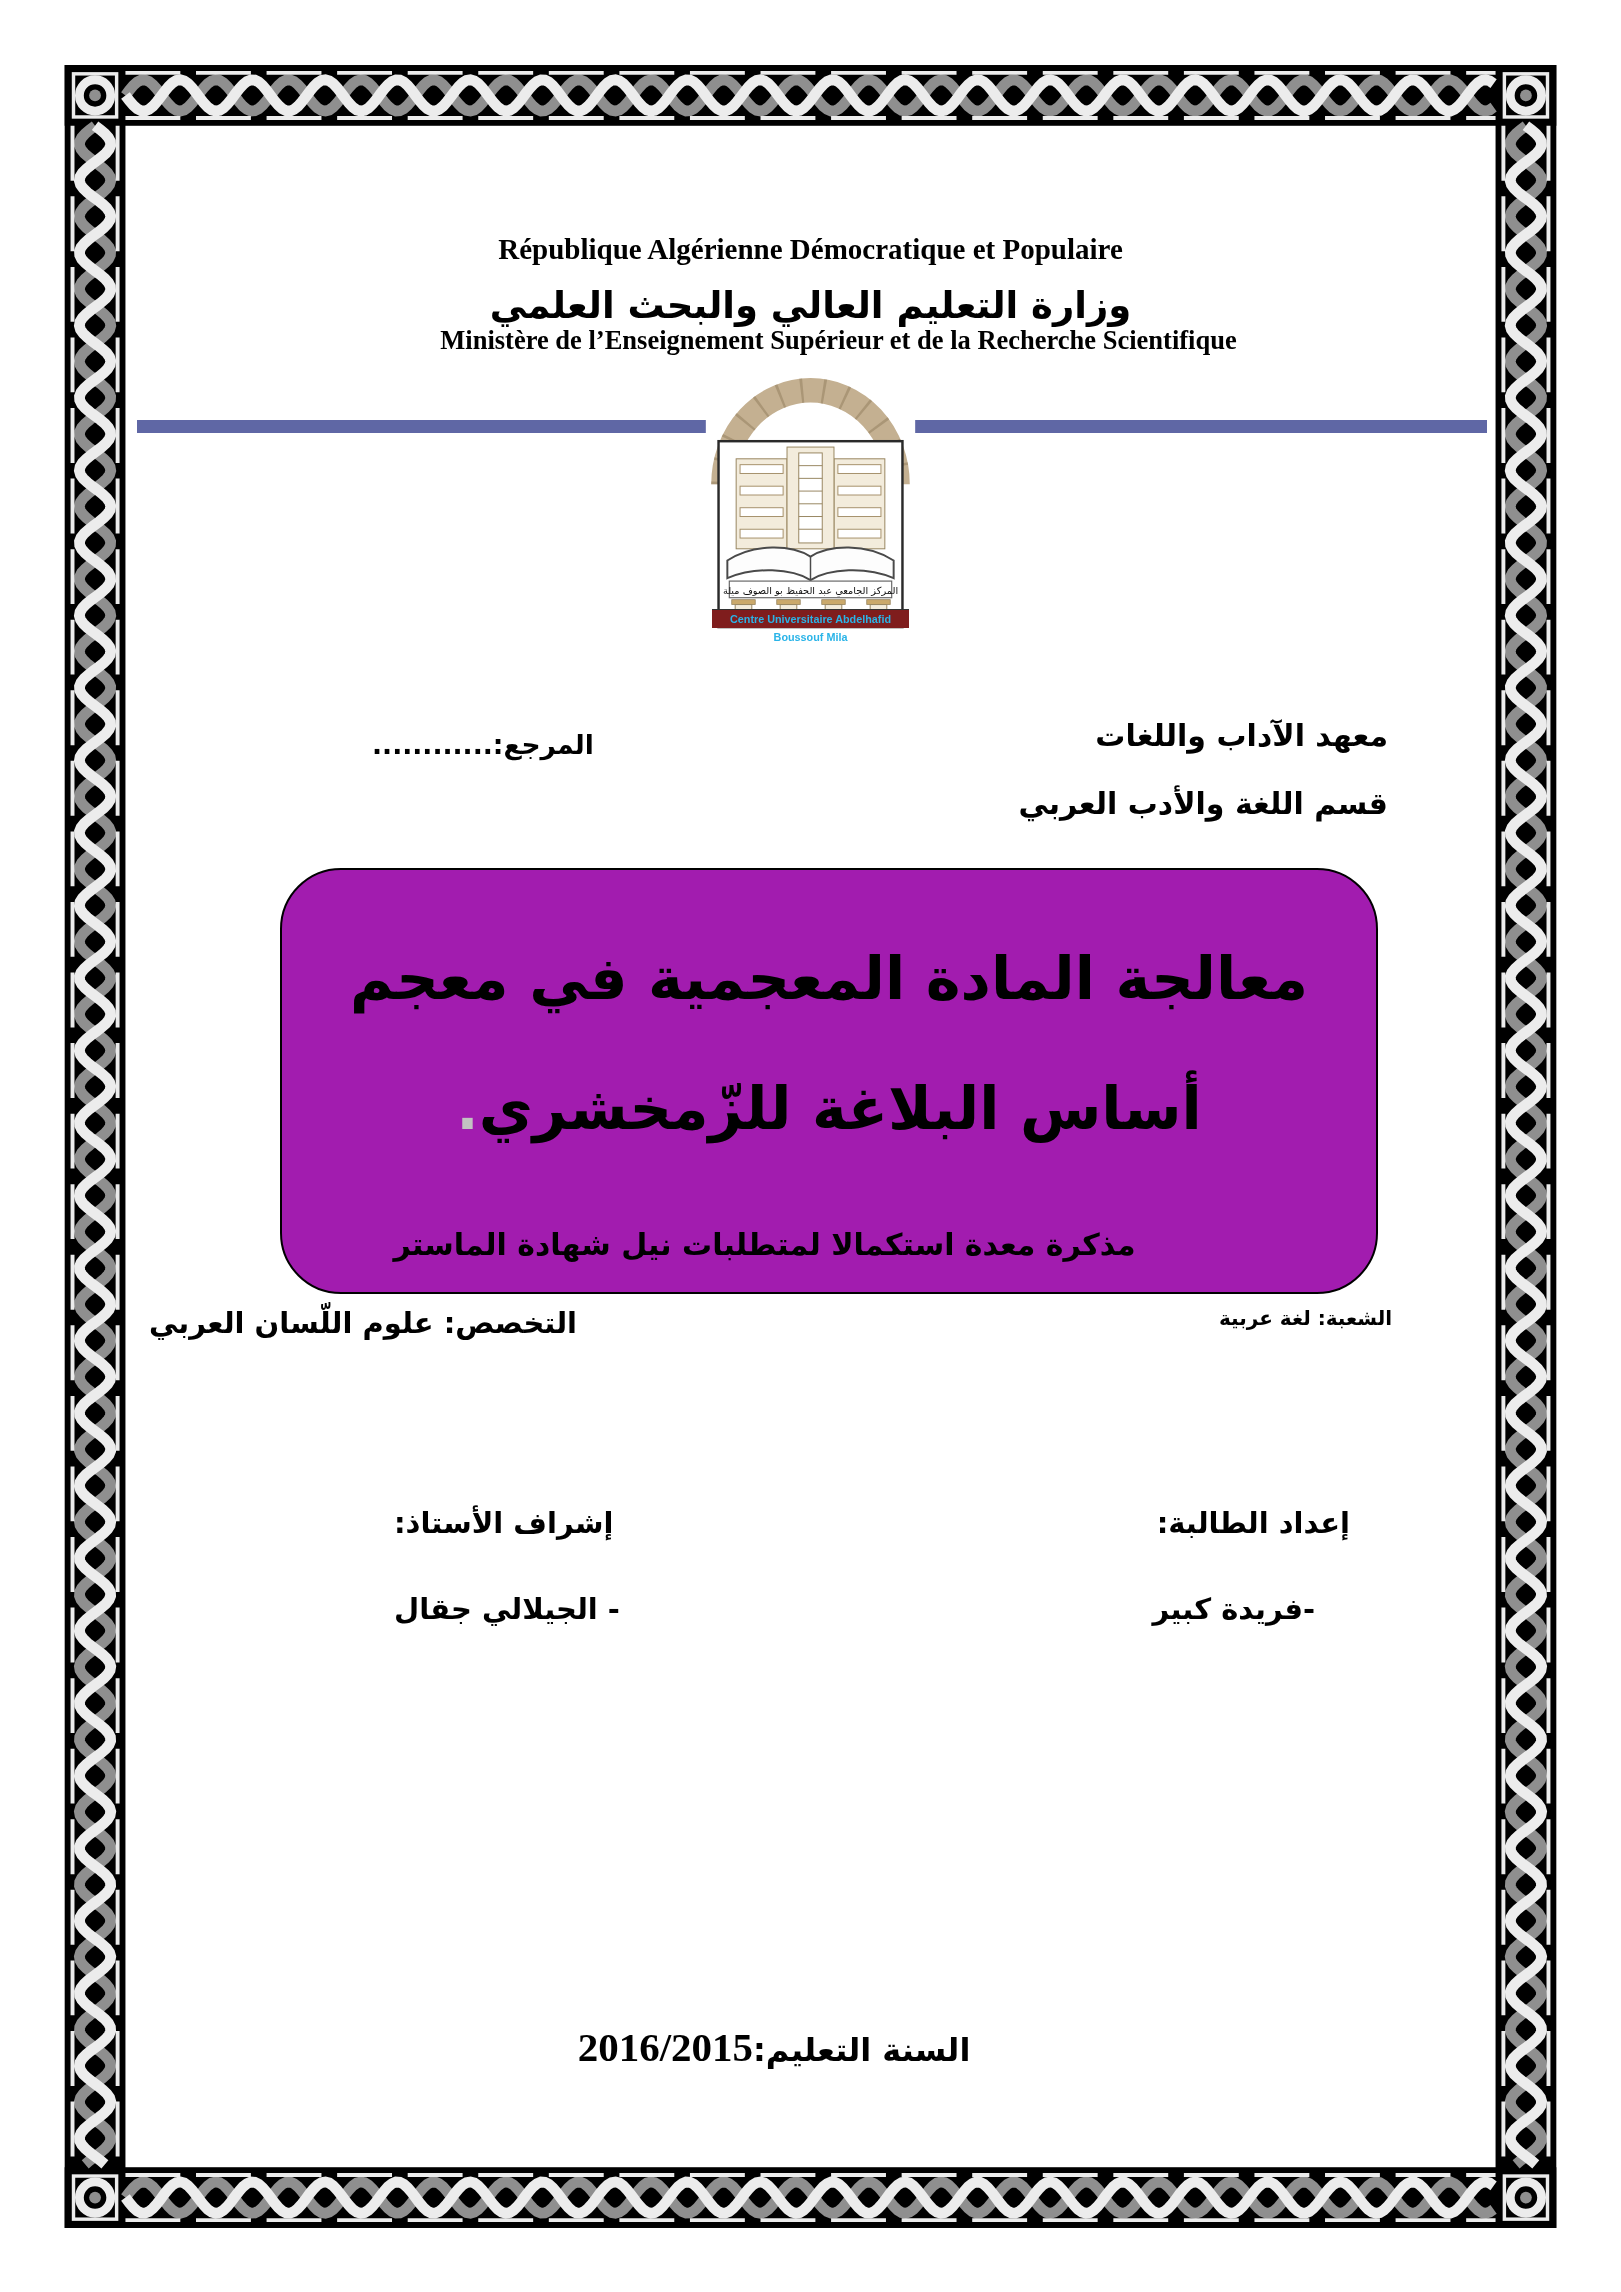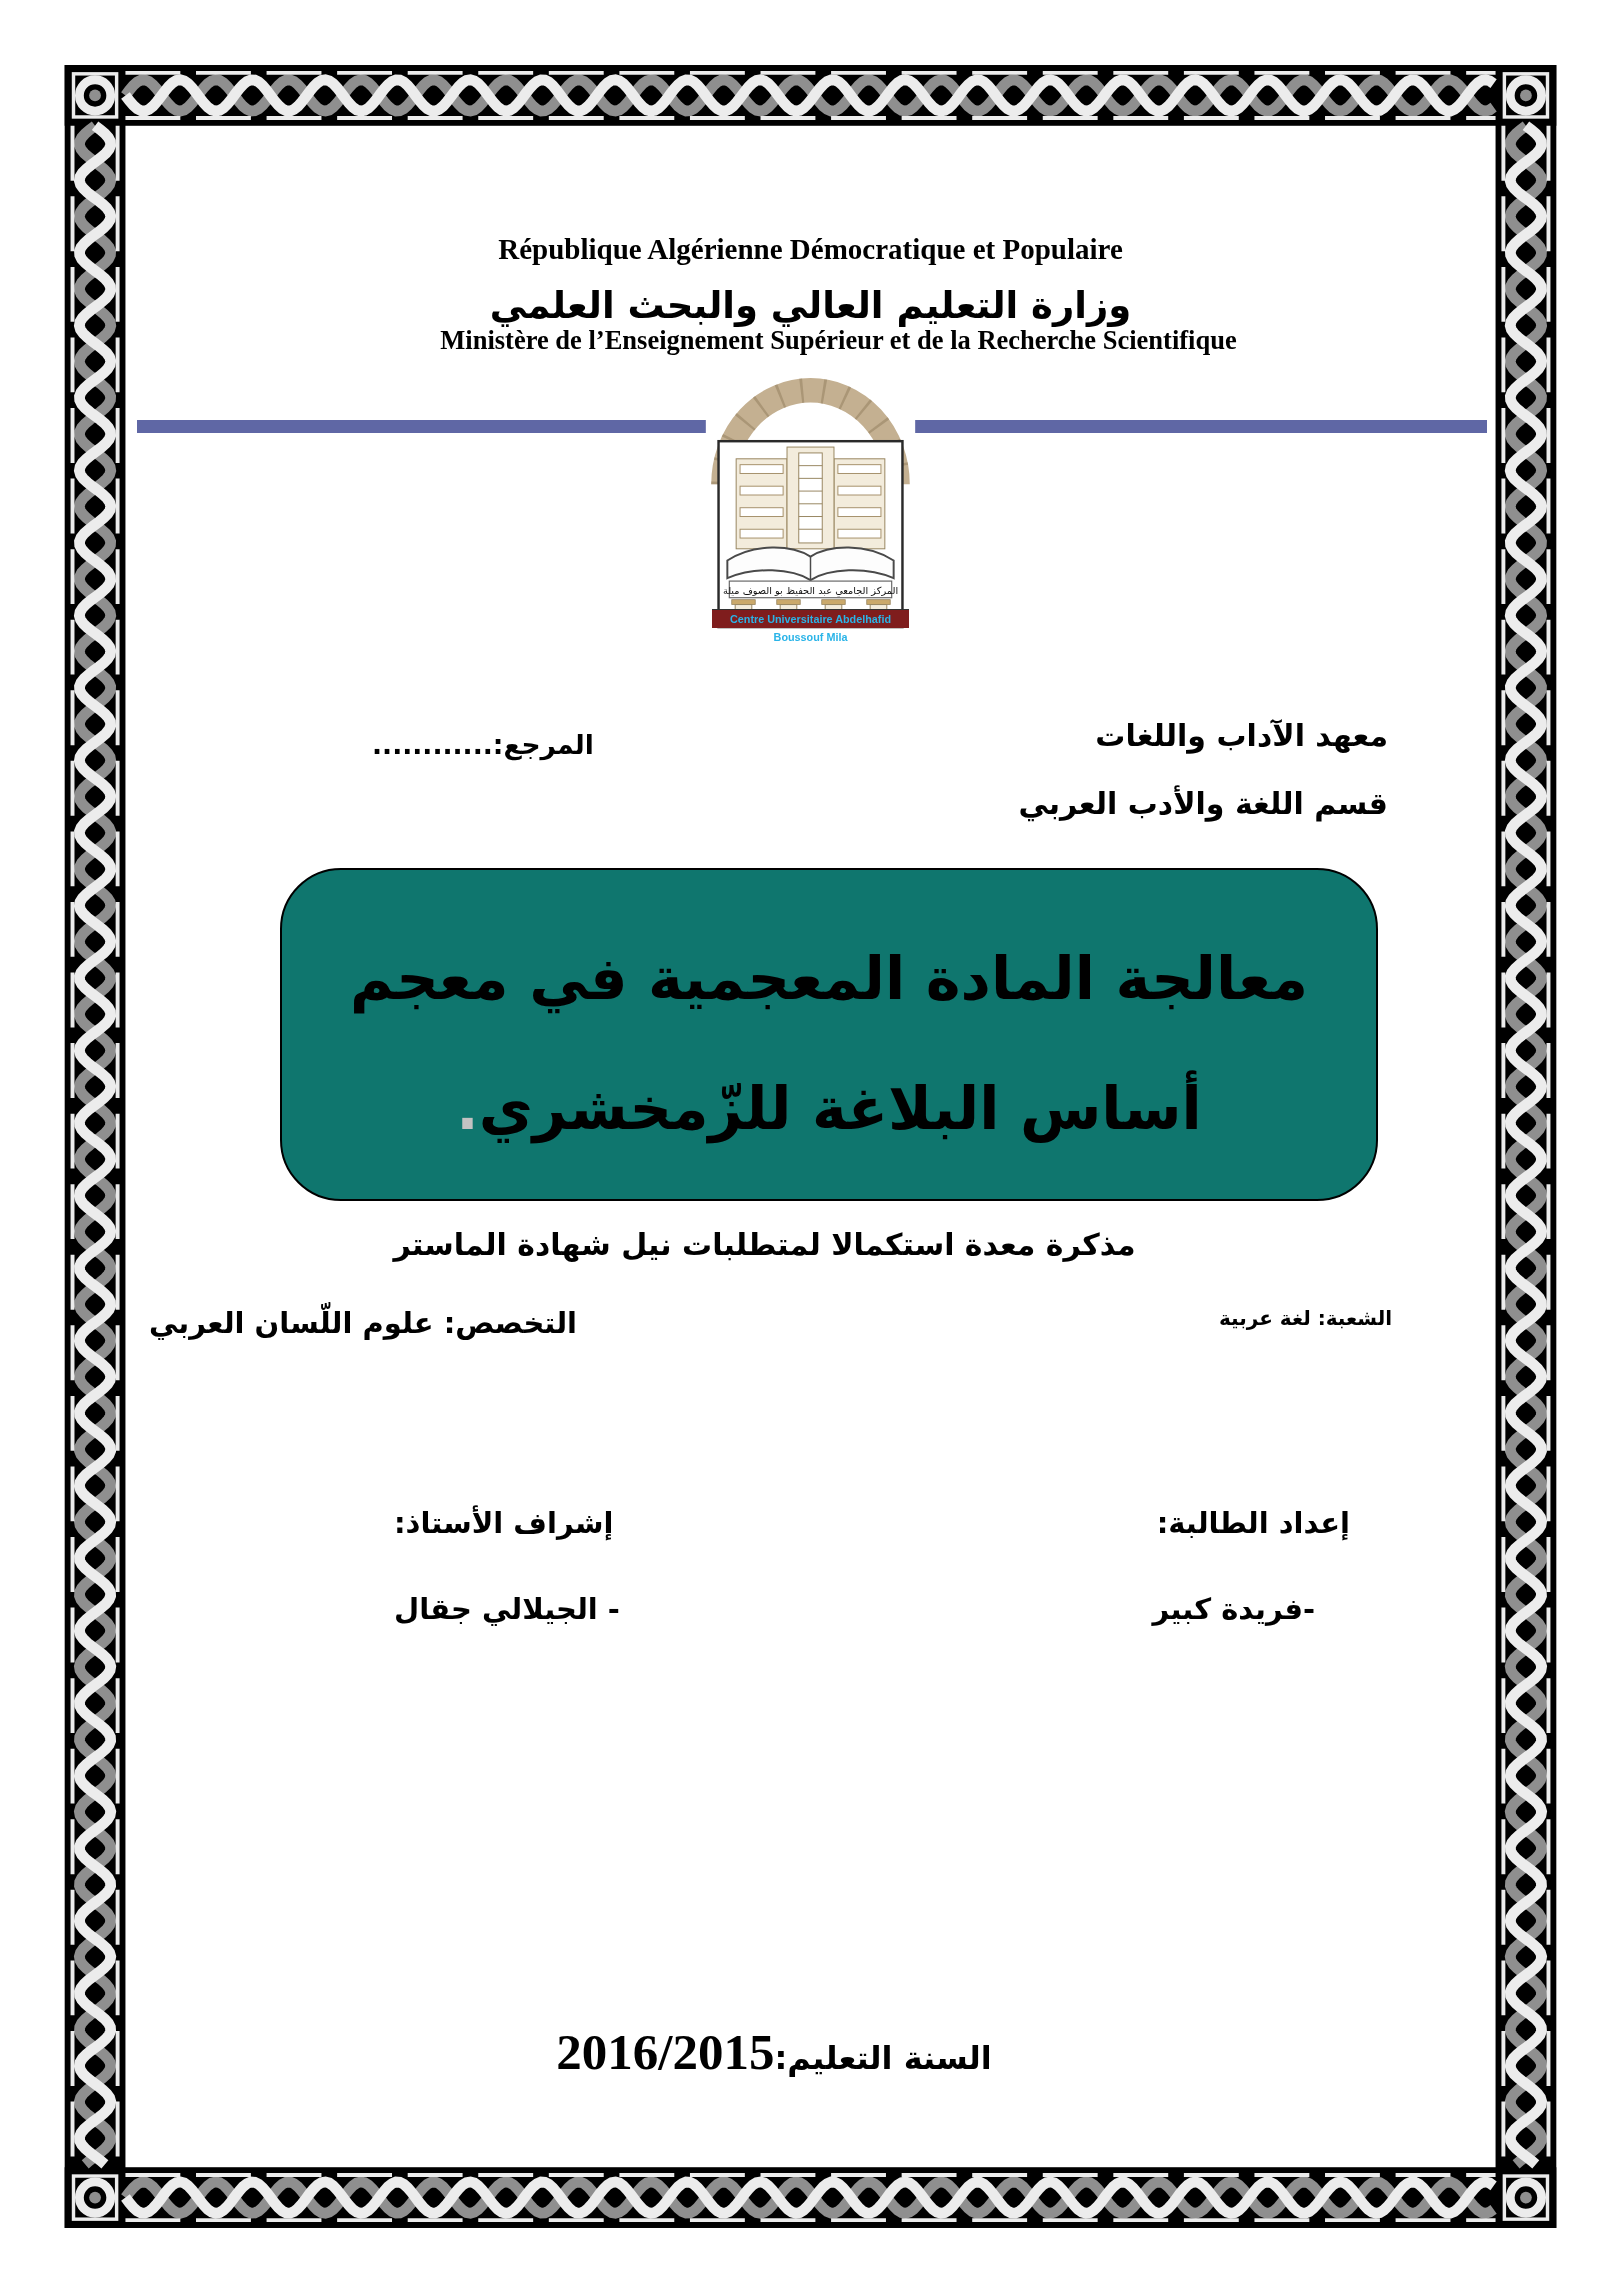--- a/index.html
+++ b/index.html
@@ -24,40 +24,40 @@
   .logo-caption{position:absolute;left:13.7px;right:13.7px;bottom:2.9px;height:18.6px;line-height:18.6px;
                 background:#7f1d1d;border-top:1.5px solid #333;text-align:center;
                 font-family:"Liberation Sans",sans-serif;font-weight:bold;font-size:10.8px;}
 
   .university-name{top:635px;left:0;right:82px;text-align:center;font-size:51px;z-index:3;}
 
   .institute{top:718px;right:233px;font-size:30px;}
   .reference{top:729px;left:372px;font-size:26.5px;}
   .department{top:786px;right:233px;font-size:30px;}
 
-  .title-box{left:280px;top:868px;width:1098px;height:333px;border:2.9px solid #000;
-             border-radius:61px;background:#0f766e;box-sizing:border-box;text-align:center;}
+  .title-box{left:280px;top:868px;width:1098px;height:426px;border:2.9px solid #000;
+             border-radius:61px;background:#a21caf;box-sizing:border-box;text-align:center;}
   .title-line{direction:rtl;font-weight:bold;font-size:59px;line-height:116px;}
   .title-line1{margin-top:51px;}
   .title-line2{margin-top:13.7px;}
   .title-period{font-size:59px;}
 
   .subtitle{top:1227px;left:0;right:92px;text-align:center;font-size:30px;}
 
   .branch{top:1306px;right:229px;font-size:20px;}
   .specialty{top:1306px;left:149px;font-size:29px;}
 
   .prepared-label{top:1506px;right:271px;font-size:29px;}
   .supervisor-label{top:1506px;left:394px;font-size:29px;}
   .student-name{top:1592px;right:306px;font-size:29px;}
   .supervisor-name{top:1592px;left:394px;font-size:29px;}
 
   .academic-year{top:2023px;left:0;right:73px;text-align:center;direction:rtl;font-weight:bold;}
   .academic-year .ay-label{font-size:32px;}
-  .academic-year .ay-value{font-family:"Liberation Serif",serif;font-size:51px;font-weight:bold;}
+  .academic-year .ay-value{font-family:"Liberation Serif",serif;font-size:41px;font-weight:bold;}
 </style>
 </head>
 <body>
 
 <div class="page">
 
   <svg id="border-svg" width="1621" height="2293" viewBox="0 0 1654 2339">
       <rect x="66" y="66" width="1522" height="62" fill="#000000"></rect>
       <rect x="66" y="2211" width="1522" height="62" fill="#000000"></rect>
       <rect x="66" y="66" width="62" height="2207" fill="#000000"></rect>

